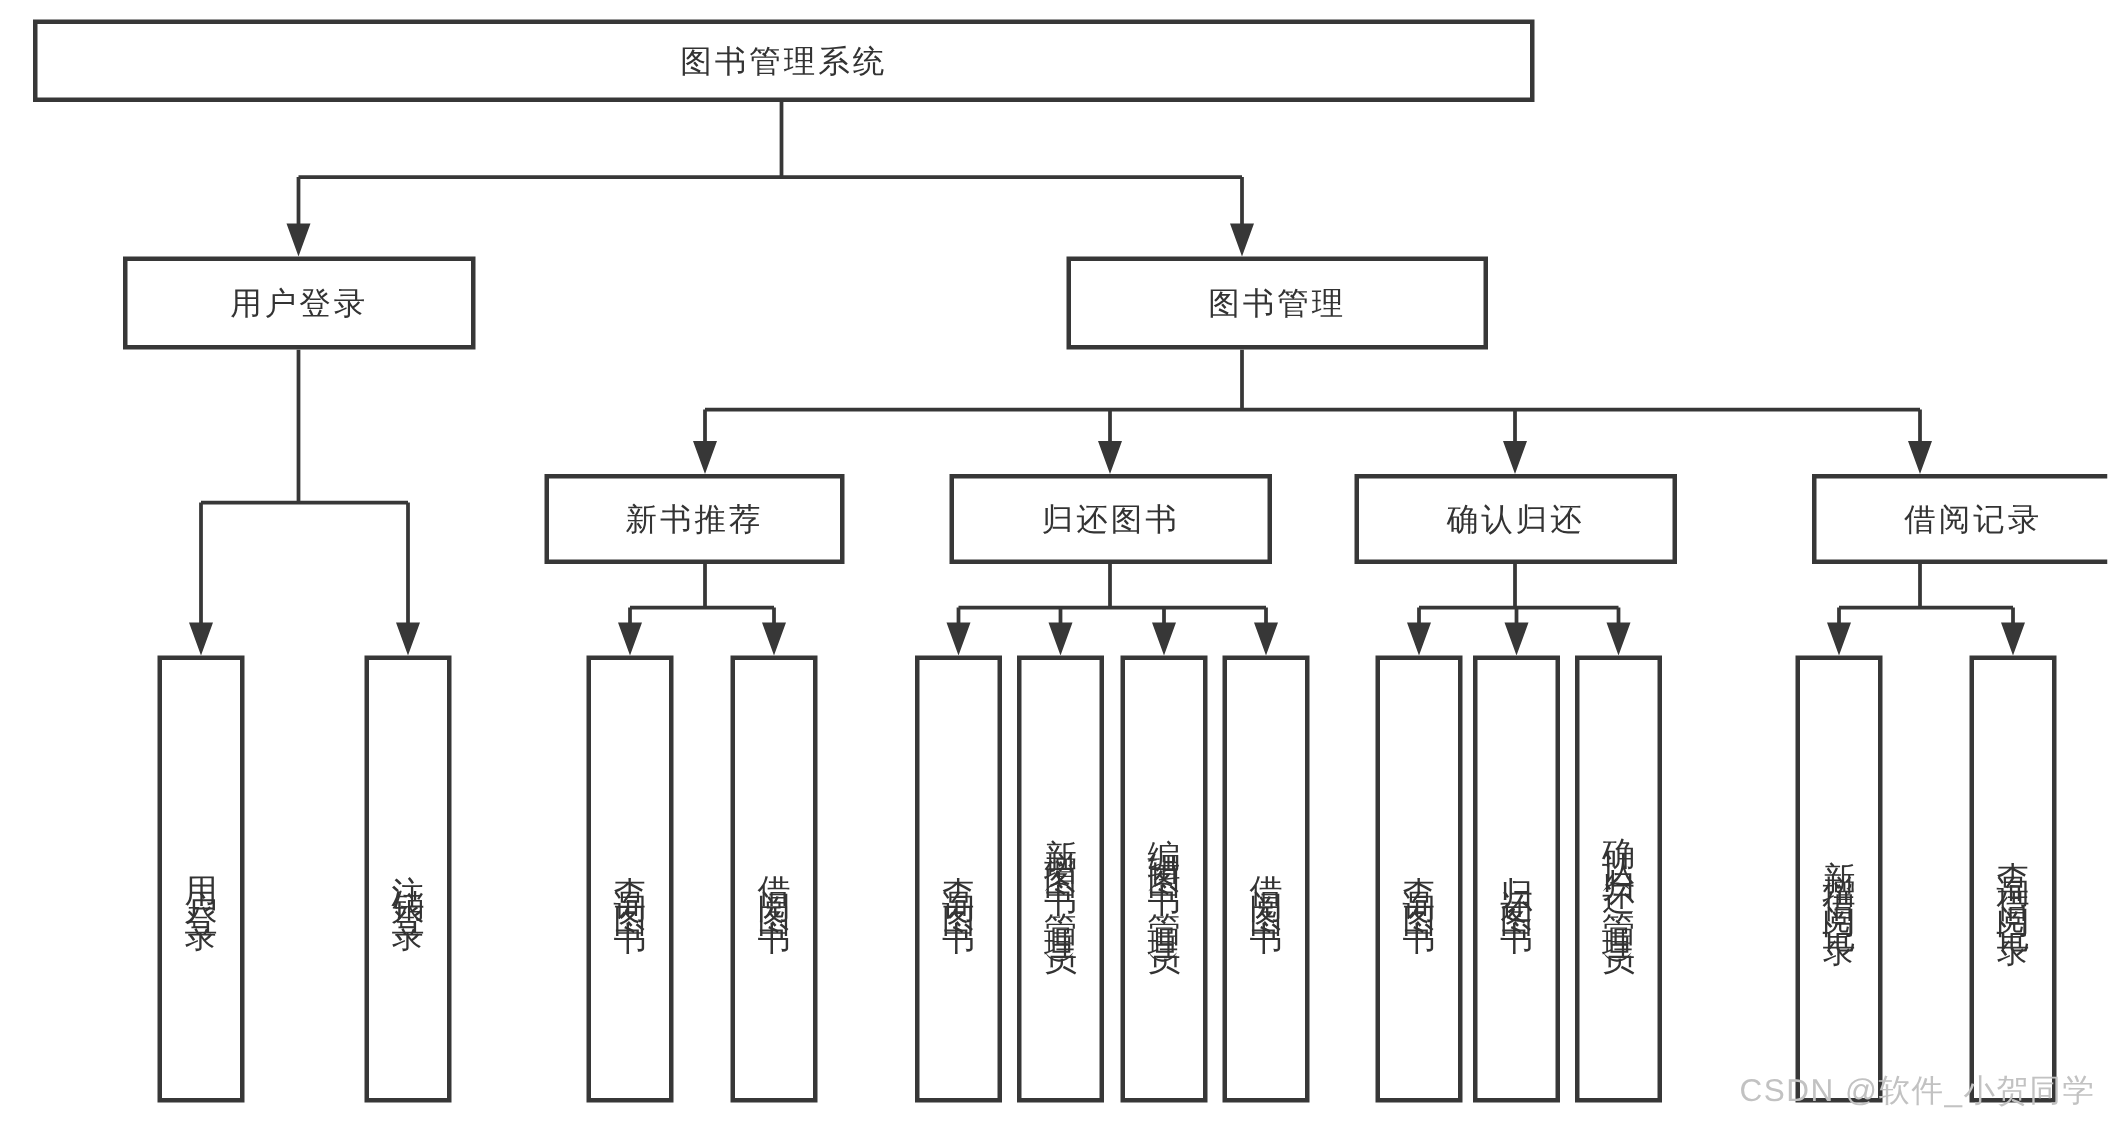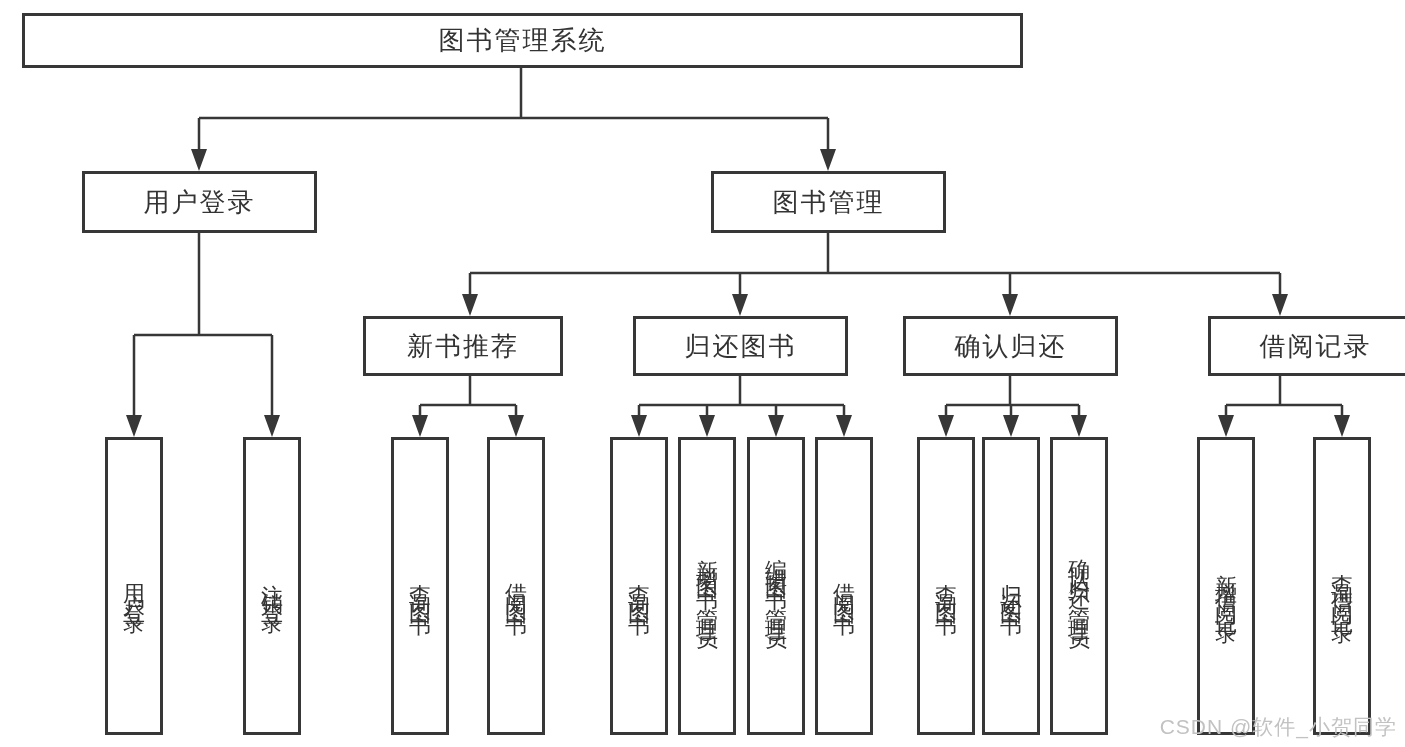--- a/index.html
+++ b/index.html
@@ -23,21 +23,21 @@
     height: 747px;
   }
   .hbox {
     position: absolute;
     box-sizing: border-box;
     border: 3px solid #373737;
     background: #ffffff;
     display: flex;
     align-items: center;
     justify-content: center;
-    font-size: 26px;
+    font-size: 21px;
     letter-spacing: 2px;
     color: #333333;
     z-index: 2;
   }
   .vbox {
     position: absolute;
     top: 437px;
     width: 58px;
     height: 298px;
     box-sizing: border-box;
@@ -99,21 +99,21 @@
          M938 415 L954 415 L946 437 Z
          M1003 415 L1019 415 L1011 437 Z
          M1071 415 L1087 415 L1079 437 Z
          M1218 415 L1234 415 L1226 437 Z
          M1334 415 L1350 415 L1342 437 Z"></path>
   </svg>
 
   <div class="hbox" style="left:22px; top:13px; width:1001px; height:55px;">图书管理系统</div>
 
   <div class="hbox" style="left:82px; top:171px; width:235px; height:62px;">用户登录</div>
-  <div class="hbox" style="left:711px; top:171px; width:235px; height:62px;">图书管理</div>
+  <div class="hbox" style="left:711px; top:171px; width:281px; height:62px;">图书管理</div>
 
   <div class="hbox" style="left:363px; top:316px; width:200px; height:60px;">新书推荐</div>
   <div class="hbox" style="left:633px; top:316px; width:215px; height:60px;">归还图书</div>
   <div class="hbox" style="left:903px; top:316px; width:215px; height:60px;">确认归还</div>
   <div class="hbox" style="left:1173px; top:316px; width:215px; height:60px;margin-left:35px;">借阅记录</div>
 
   <div class="vbox" style="left:105px;">
     <span>用户登录</span>
   </div>
   <div class="vbox" style="left:243px;">

